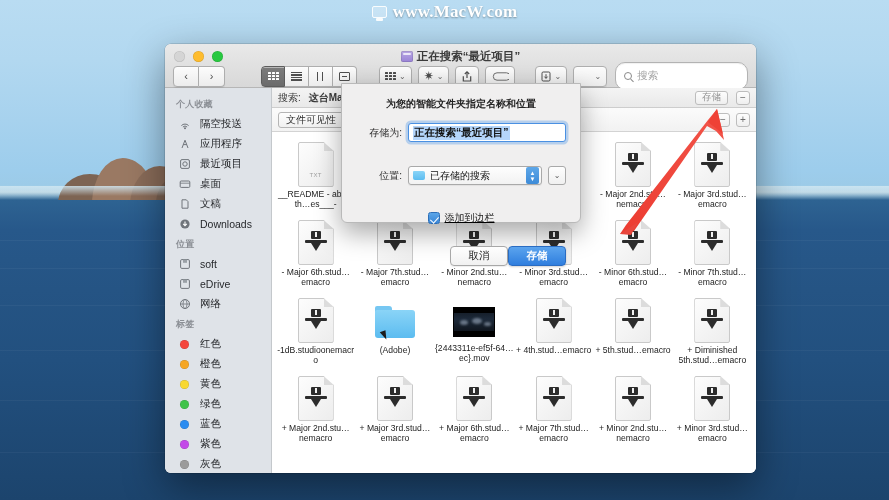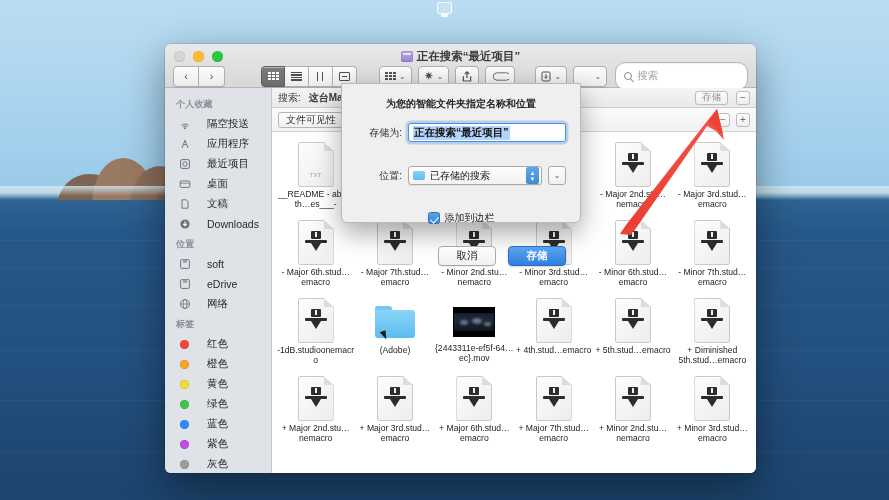--- a/index.html
+++ b/index.html
@@ -162,21 +162,21 @@
     width: 107px; flex: 0 0 107px;
     background: #dfe3e8;
     border-right: 1px solid #c4c8cc;
     padding: 6px 0 0 0; overflow: hidden;
   }
   .sb-head {
     font-size: 9px; color: #8b8f95; font-weight: bold;
     padding: 4px 0 3px 11px; letter-spacing: .2px;
   }
   .sb-item {
-    display: flex; align-items: center; gap: 16px;
+    display: flex; align-items: center; gap: 9px;
     height: 20px; padding-left: 13px; font-size: 10.5px; color: #27292c;
   }
   .sb-ico { width: 13px; height: 13px; flex: 0 0 13px; display:flex; align-items:center; justify-content:center;
             color:#6d7278; font-size:11px; line-height:1; }
   .dot { width: 9px; height: 9px; border-radius: 50%; box-shadow: inset 0 0 0 .5px rgba(0,0,0,.18); }
 
   
   #content { flex: 1; background: #ffffff; display: flex; flex-direction: column; min-width:0; position:relative; }
 
   #filterbar {
@@ -337,33 +337,33 @@
     display:flex; flex-direction:column; align-items:center; justify-content:center;
     color:#fff; font-size:6px; line-height:6px;
   }
   .expandbtn {
     width: 18px; height: 19px; border-radius: 3px; flex:0 0 18px;
     background: linear-gradient(to bottom,#fefefe,#f0f0f0);
     border: .5px solid #a9a9a9;
     display:flex; align-items:center; justify-content:center;
     font-size: 8px; color:#5b5b5b;
   }
-  #sheet .cbrow { display:flex; align-items:center; justify-content:center; gap:5px; margin-top:2px; }
+  #sheet .cbrow { display:flex; align-items:center; justify-content:center; gap:5px; margin-top:2px;text-decoration:underline; }
   .checkbox {
     width: 12px; height: 12px; border-radius: 2.5px;
     background: linear-gradient(to bottom,#5aa5e8,#3a86d6);
     border: .5px solid #2d6fb8; position:relative; flex:0 0 12px;
   }
   .checkbox:after {
     content:""; position:absolute; left:3px; top:2px; width:4px; height:7px;
     border: solid #fff; border-width: 0 1.6px 1.6px 0; transform: rotate(42deg);
   }
   #sheet .cblabel { font-size: 10px; color:#1d1d1d; }
   #sheet .divider { height:1px; background:#d6d6d6; margin: 12px -14px 0 -14px; }
-  #sheet .btnrow { display:flex; justify-content:flex-end; gap:12px; padding: 9px 0 0 0; }
+  #sheet .btnrow { display:flex; justify-content:flex-end; gap:0; padding: 9px 0 0 0; }
   .btn {
     height: 20px; min-width: 58px; border-radius: 4px; font-size: 10.5px;
     display:flex; align-items:center; justify-content:center;
     border: .5px solid #a8a8a8;
     background: linear-gradient(to bottom,#fefefe,#f1f1f1); color:#1b1b1b;
     box-shadow: 0 1px 1px rgba(0,0,0,.07);
   }
   .btn.primary {
     background: linear-gradient(to bottom,#5ba4ee,#2f7ede);
     border-color:#2a6cc2; color:#fff; font-weight:600;
@@ -387,20 +387,21 @@
   <div id="seahaze"></div>
   <div class="wave" style="top:240px"></div>
   <div class="wave" style="top:268px"></div>
   <div class="wave" style="top:305px"></div>
   <div class="wave" style="top:350px"></div>
   <div class="wave" style="top:400px"></div>
   <div class="wave" style="top:452px"></div>
 
   <div id="watermark">
     <span class="wm-icon"></span>
+    <span class="wm-text">www.MacW.com</span>
   </div>
 
   <div id="finder">
 
     <div id="titlebar">
       <div class="traffic">
         <span class="tl red"></span>
         <span class="tl yellow"></span>
         <span class="tl green"></span>
       </div>

